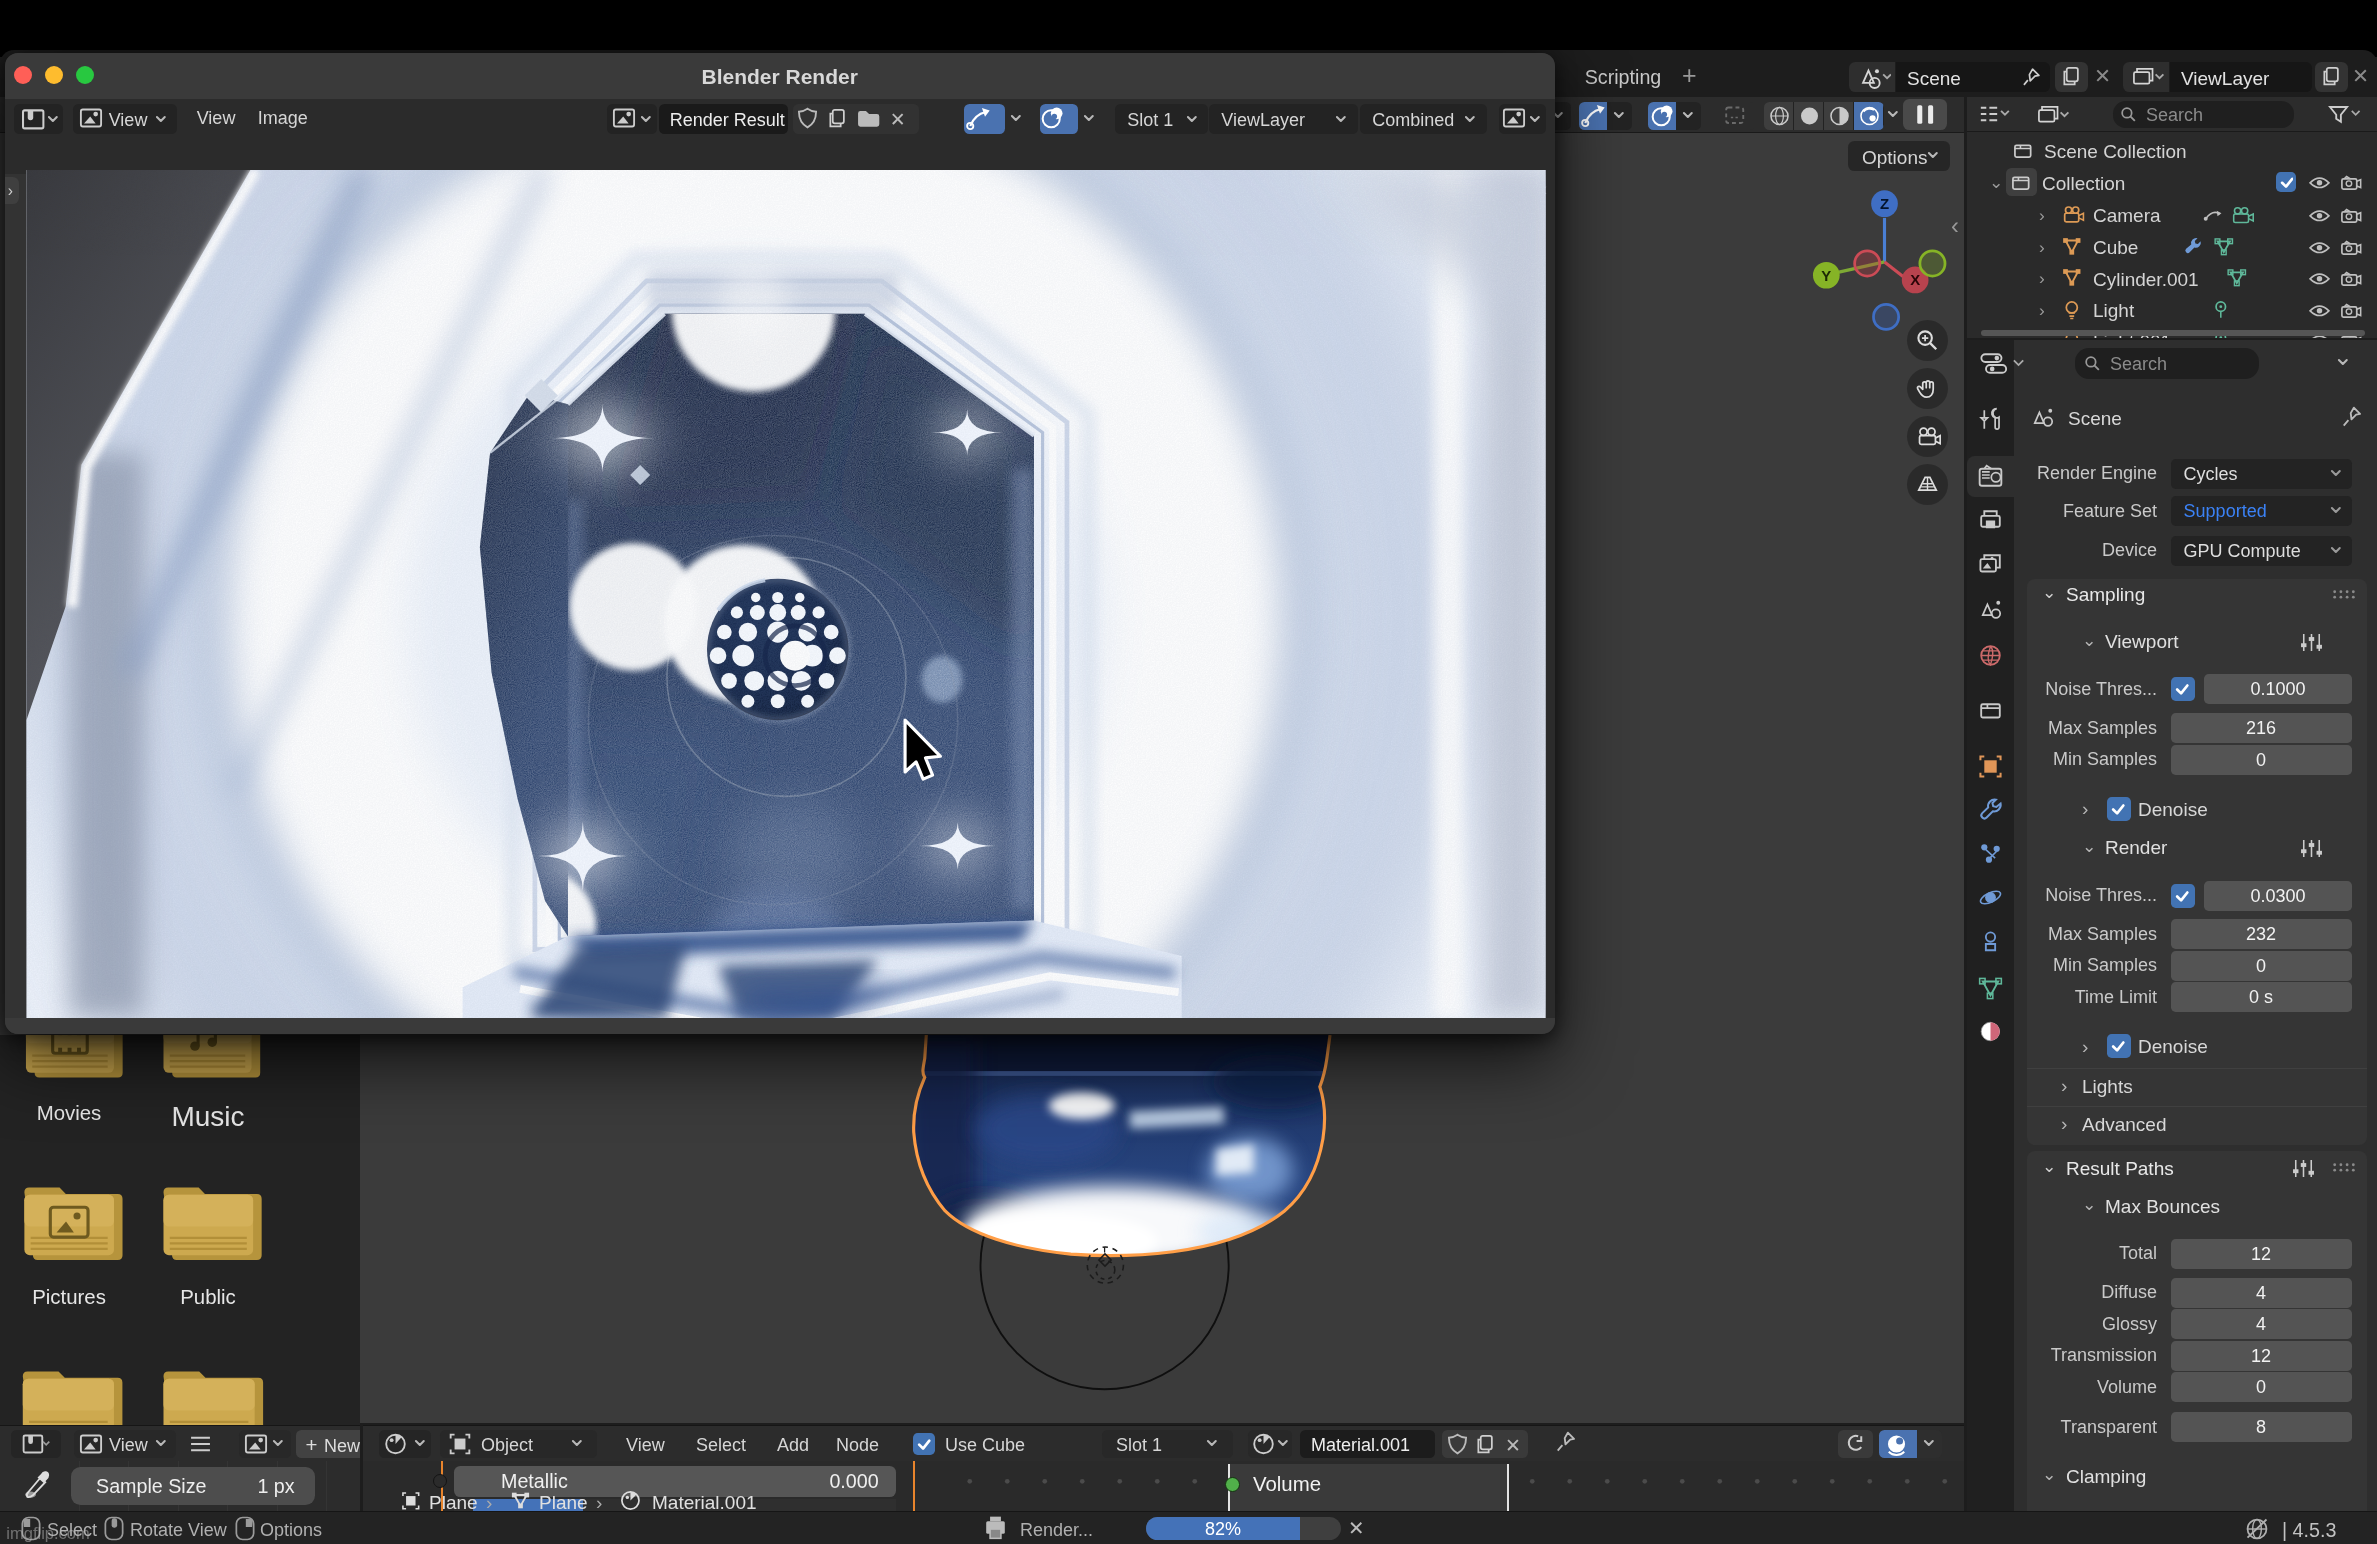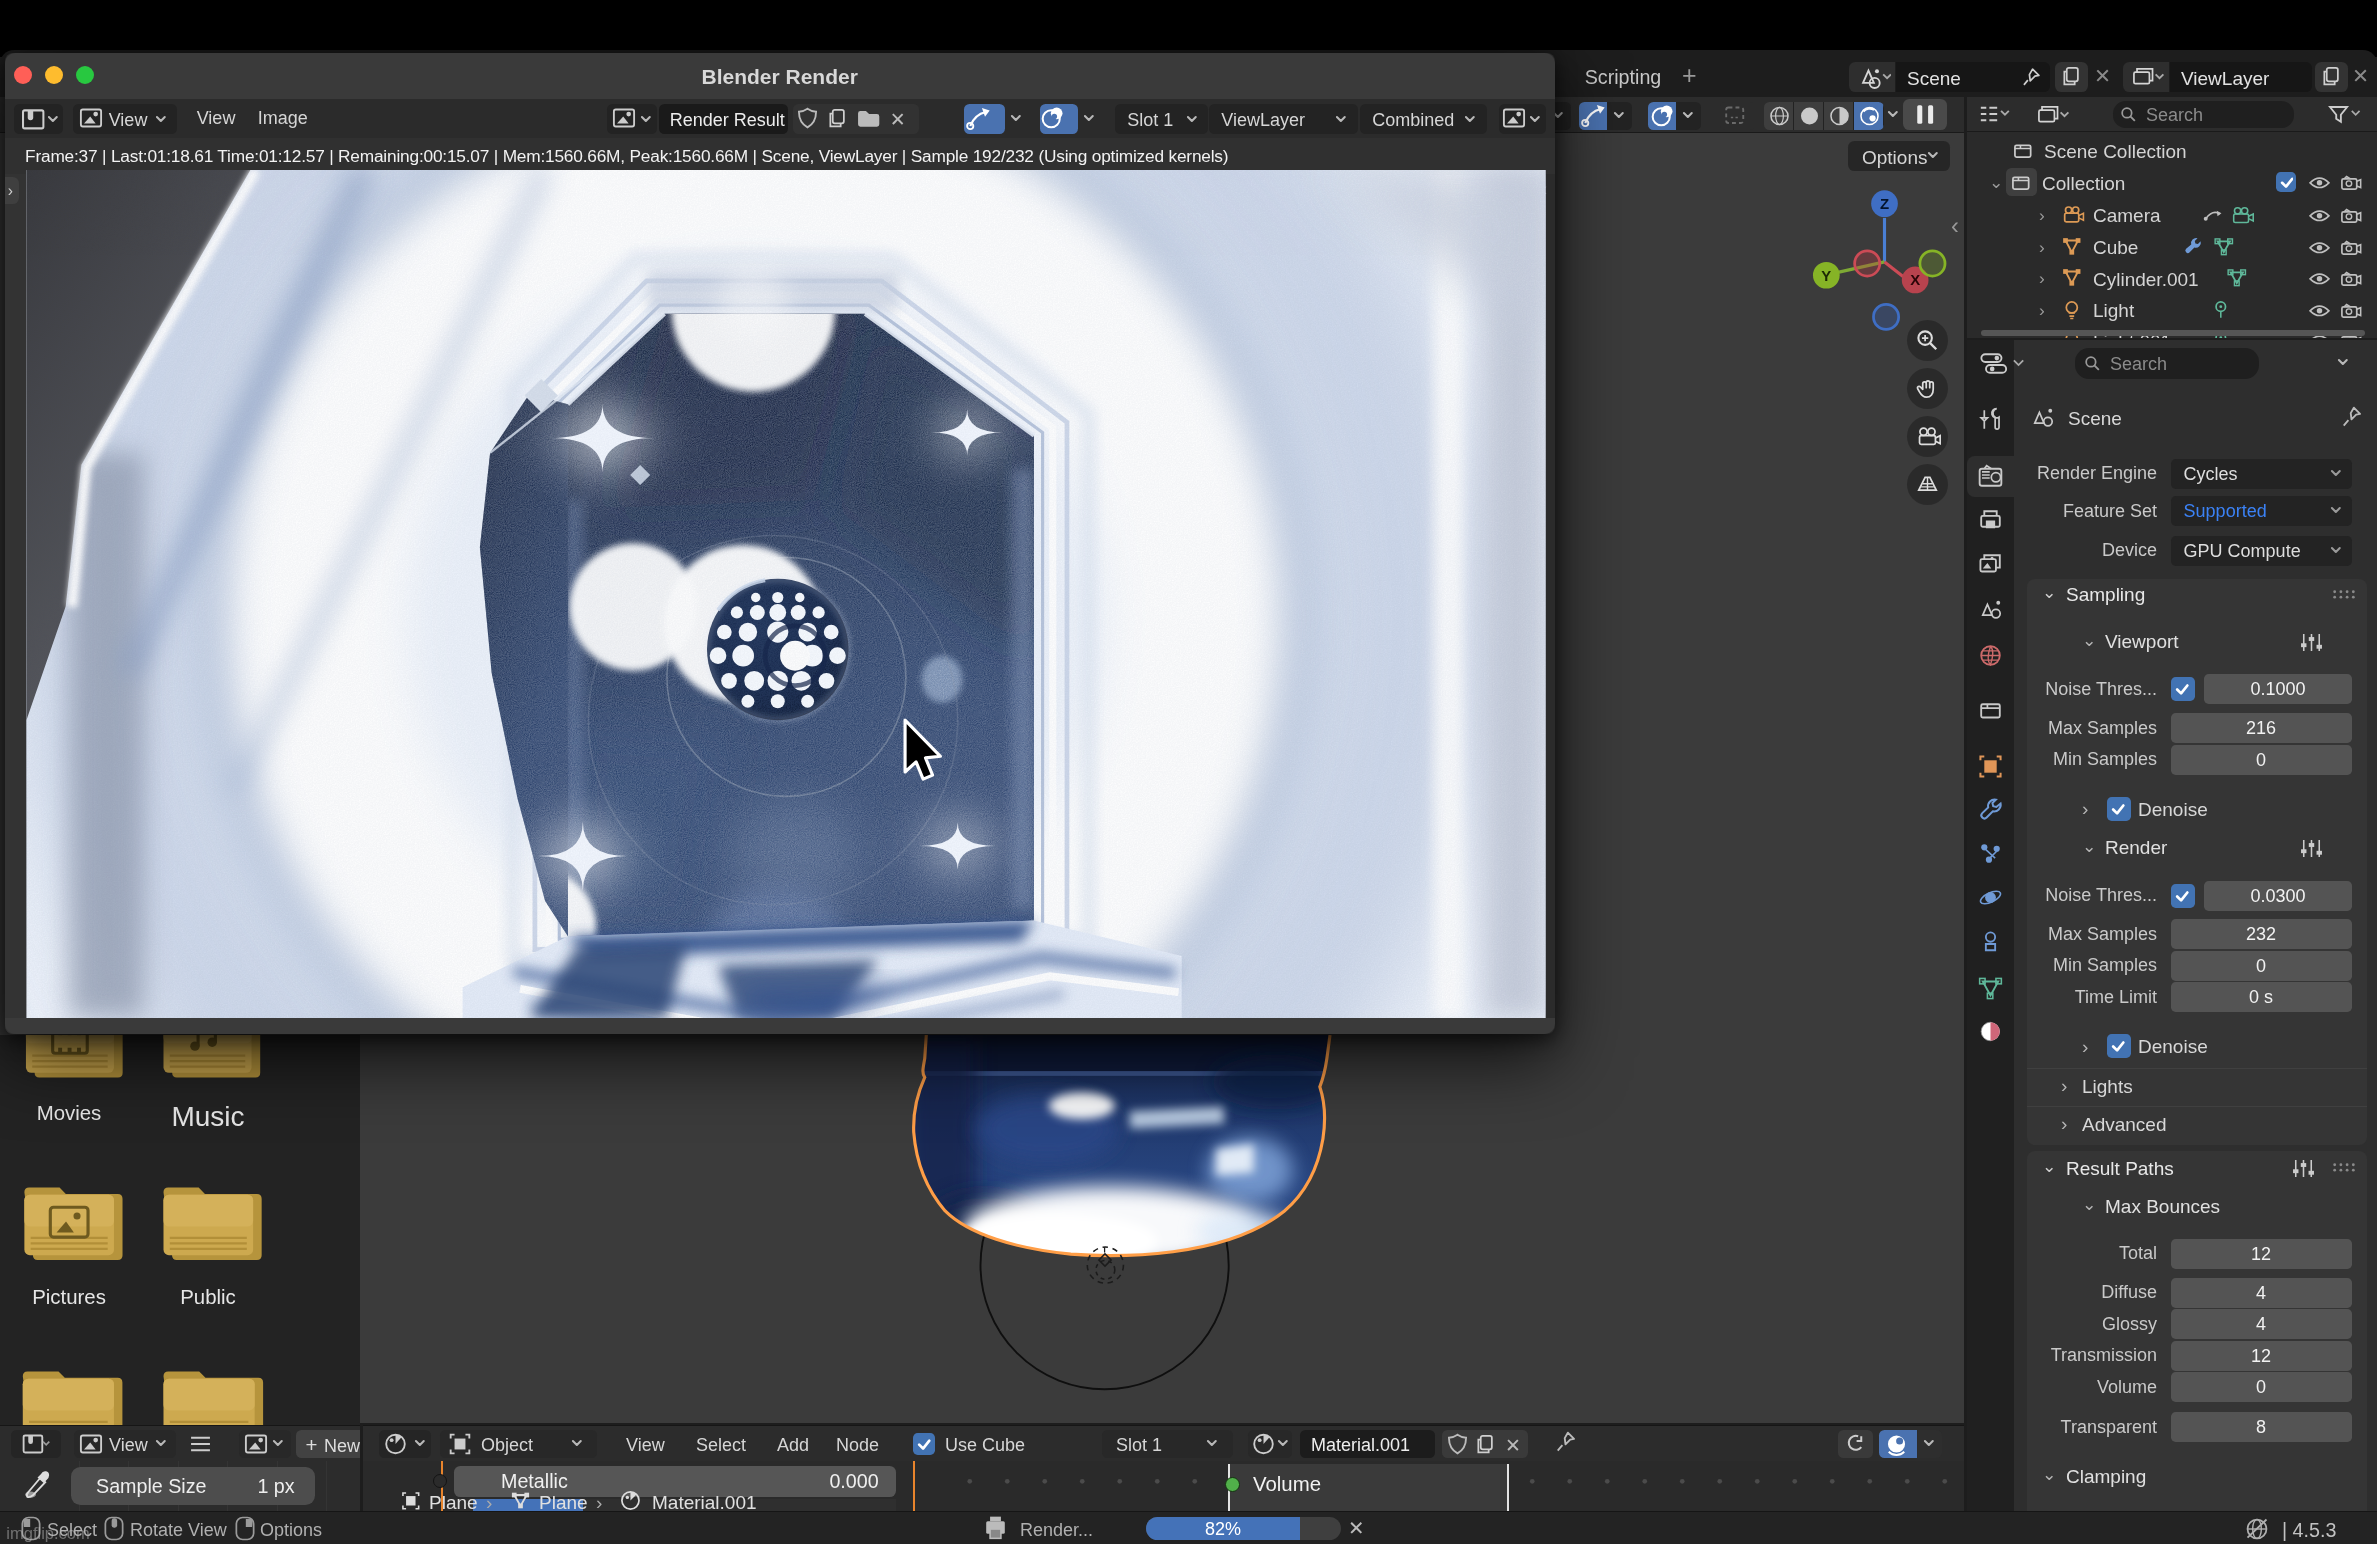--- a/index.html
+++ b/index.html
@@ -920,21 +920,21 @@
     <div style="position:absolute;left:1348px;top:7px;font-size:19.7px;color:#bbb;font-weight:400;white-space:nowrap;line-height:1;">✕</div>
     <div style="position:absolute;left:2242px;top:1.6px;width:30px;height:30px;"><svg width="30" height="30" viewBox="0 0 38 38" style="">
         <circle cx="19" cy="19" r="12" fill="none" stroke="#b0b0b0" stroke-width="2.2"></circle>
         <ellipse cx="19" cy="19" rx="5.5" ry="12" fill="none" stroke="#b0b0b0" stroke-width="1.8"></ellipse>
         <path d="M7 19 h24" stroke="#b0b0b0" stroke-width="1.8"></path>
         <line x1="7" y1="30" x2="31" y2="7" stroke="#b0b0b0" stroke-width="2.4"></line>
       </svg></div>
     <div style="position:absolute;left:2282px;top:8.6px;font-size:19.7px;color:#c2c2c2;font-weight:400;white-space:nowrap;line-height:1;">| 4.5.3</div>
   </div>
 <div style="position:absolute;left:6.3px;top:1525px;font-size:16.5px;color:rgba(190,190,190,.5);font-weight:400;white-space:nowrap;line-height:1;">imgflip.com</div>
-<div style="position:absolute;left:4.7px;top:53px;width:1550px;height:981px;background:#2b2b2b;border-radius:8px;box-shadow:0 23.6px 71px rgba(0,0,0,.75), 0 4.7px 19px rgba(0,0,0,.6);overflow:hidden;z-index:10">
+<div style="position:absolute;left:4.7px;top:53px;width:1550px;height:981px;background:#2b2b2b;border-radius:13px;box-shadow:0 23.6px 71px rgba(0,0,0,.75), 0 4.7px 19px rgba(0,0,0,.6);overflow:hidden;z-index:10">
     <div style="position:absolute;left:0px;top:0px;width:1550px;height:46px;background:#3a3a3a;border-radius:10.2px 10.2px 0 0"></div>
     <div style="position:absolute;left:9.4px;top:13.4px;width:18px;height:18px;border-radius:9.4px;background:#ff5f57"></div>
     <div style="position:absolute;left:40px;top:13.4px;width:18px;height:18px;border-radius:9.4px;background:#febc2e"></div>
     <div style="position:absolute;left:71px;top:13.4px;width:18px;height:18px;border-radius:9.4px;background:#28c840"></div>
     <div style="position:absolute;left:775px;top:13.4px;transform:translateX(-50%);font-size:21px;color:#d8d8d8;font-weight:700;white-space:nowrap;line-height:1">Blender Render</div>
     <div style="position:absolute;left:0px;top:46px;width:1550px;height:39px;background:#2b2b2b">
       <div style="position:absolute;left:9.4px;top:4.7px;width:49px;height:30px;background:#232323;border-radius:5.5px">
         <div style="position:absolute;left:1.6px;top:0px;width:36px;height:30px;"><svg width="36" height="30" viewBox="0 0 46 38" style="">
             <rect x="9" y="8" width="26" height="23" rx="2" fill="none" stroke="#ccc" stroke-width="2.6"></rect>
             <path d="M15 8 v9 q0 3.5 3.5 3.5 q3.5 0 3.5 -3.5 v-9" fill="#ccc"></path>
@@ -1023,23 +1023,20 @@
       <div style="position:absolute;left:1494px;top:4.7px;width:47px;height:30px;background:#232323;border-radius:5.5px">
         <div style="position:absolute;left:1.6px;top:0.8px;width:28px;height:28px;"><svg width="28" height="28" viewBox="0 0 36 36" style="">
             <rect x="5" y="7" width="26" height="22" rx="2.5" fill="none" stroke="#ccc" stroke-width="2.4"></rect>
             <circle cx="24" cy="13" r="3" fill="#ccc"></circle>
             <path d="M9 25 l8 -9 7 9 z" fill="#ccc"></path>
           </svg></div>
         <div style="position:absolute;left:28px;top:7px;width:15.7px;height:15.7px;"><svg width="15.7" height="15.7" viewBox="0 0 20 20" style="">
             <path d="M5.0 7.6 l5.0 5.2 l5.0 -5.2" stroke="#b8b8b8" stroke-width="2.6" fill="none" stroke-linecap="round" stroke-linejoin="round"></path>
           </svg></div>
       </div>
-    </div>
-    <div style="position:absolute;left:0px;top:85px;width:1550px;height:36px;background:#303030">
-      <div style="position:absolute;left:20.4px;top:10.2px;font-size:17.3px;color:#f2f2f2;font-weight:400;white-space:nowrap;line-height:1;letter-spacing:-0.2px">Frame:37 | Last:01:18.61 Time:01:12.57 | Remaining:00:15.07 | Mem:1560.66M, Peak:1560.66M | Scene, ViewLayer | Sample 192/232 (Using optimized kernels)</div>
     </div>
     <div style="position:absolute;left:0px;top:121px;width:21px;height:860px;background:#333"></div>
     <div style="position:absolute;left:0px;top:965px;width:1550px;height:15.7px;background:#3a3a3a;border-radius:0 0 10.2px 10.2px"></div>
     <div style="position:absolute;left:0px;top:124px;width:14px;height:27px;background:#3f3f3f;border-radius:0 6.3px 6.3px 0">
       <div style="position:absolute;left:3.1px;top:5.5px;font-size:15.7px;color:#ccc;font-weight:400;white-space:nowrap;line-height:1;">›</div>
     </div>
     <div style="position:absolute;left:1536px;top:126px;font-size:19px;color:#999;font-weight:400;white-space:nowrap;line-height:1;">‹</div>
     <div style="position:absolute;left:21px;top:117px;width:1520px;height:848px;overflow:hidden">
       <svg width="1520" height="848" viewBox="0 0 1933 1079" style="display:block">
         <defs>

